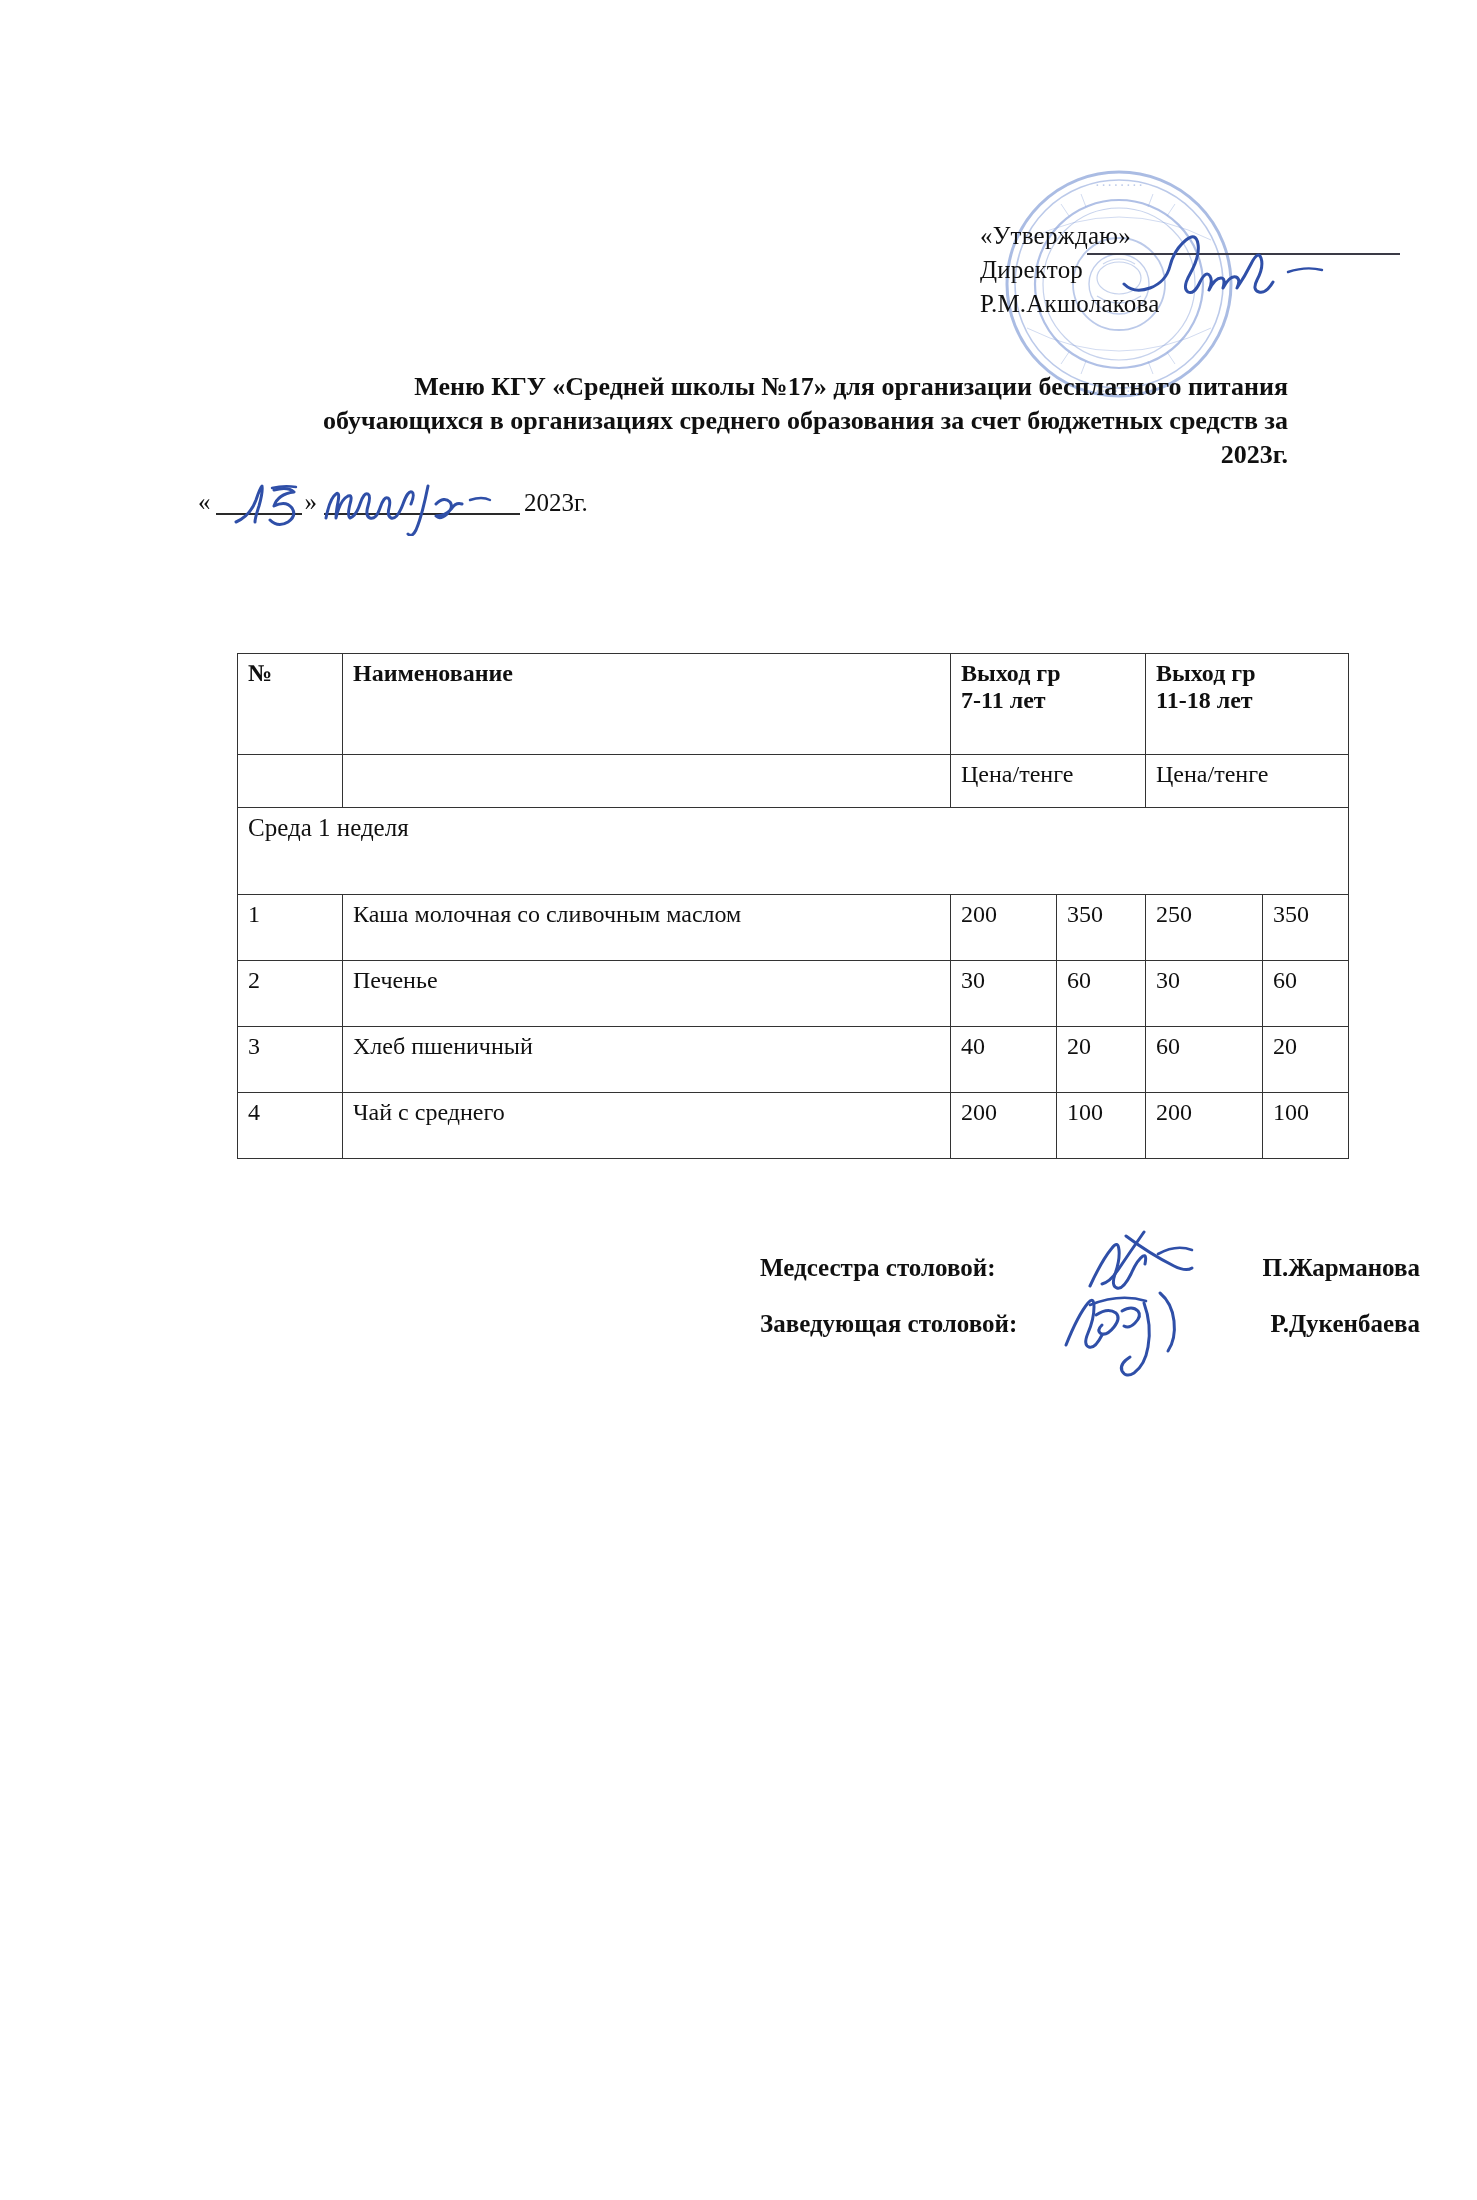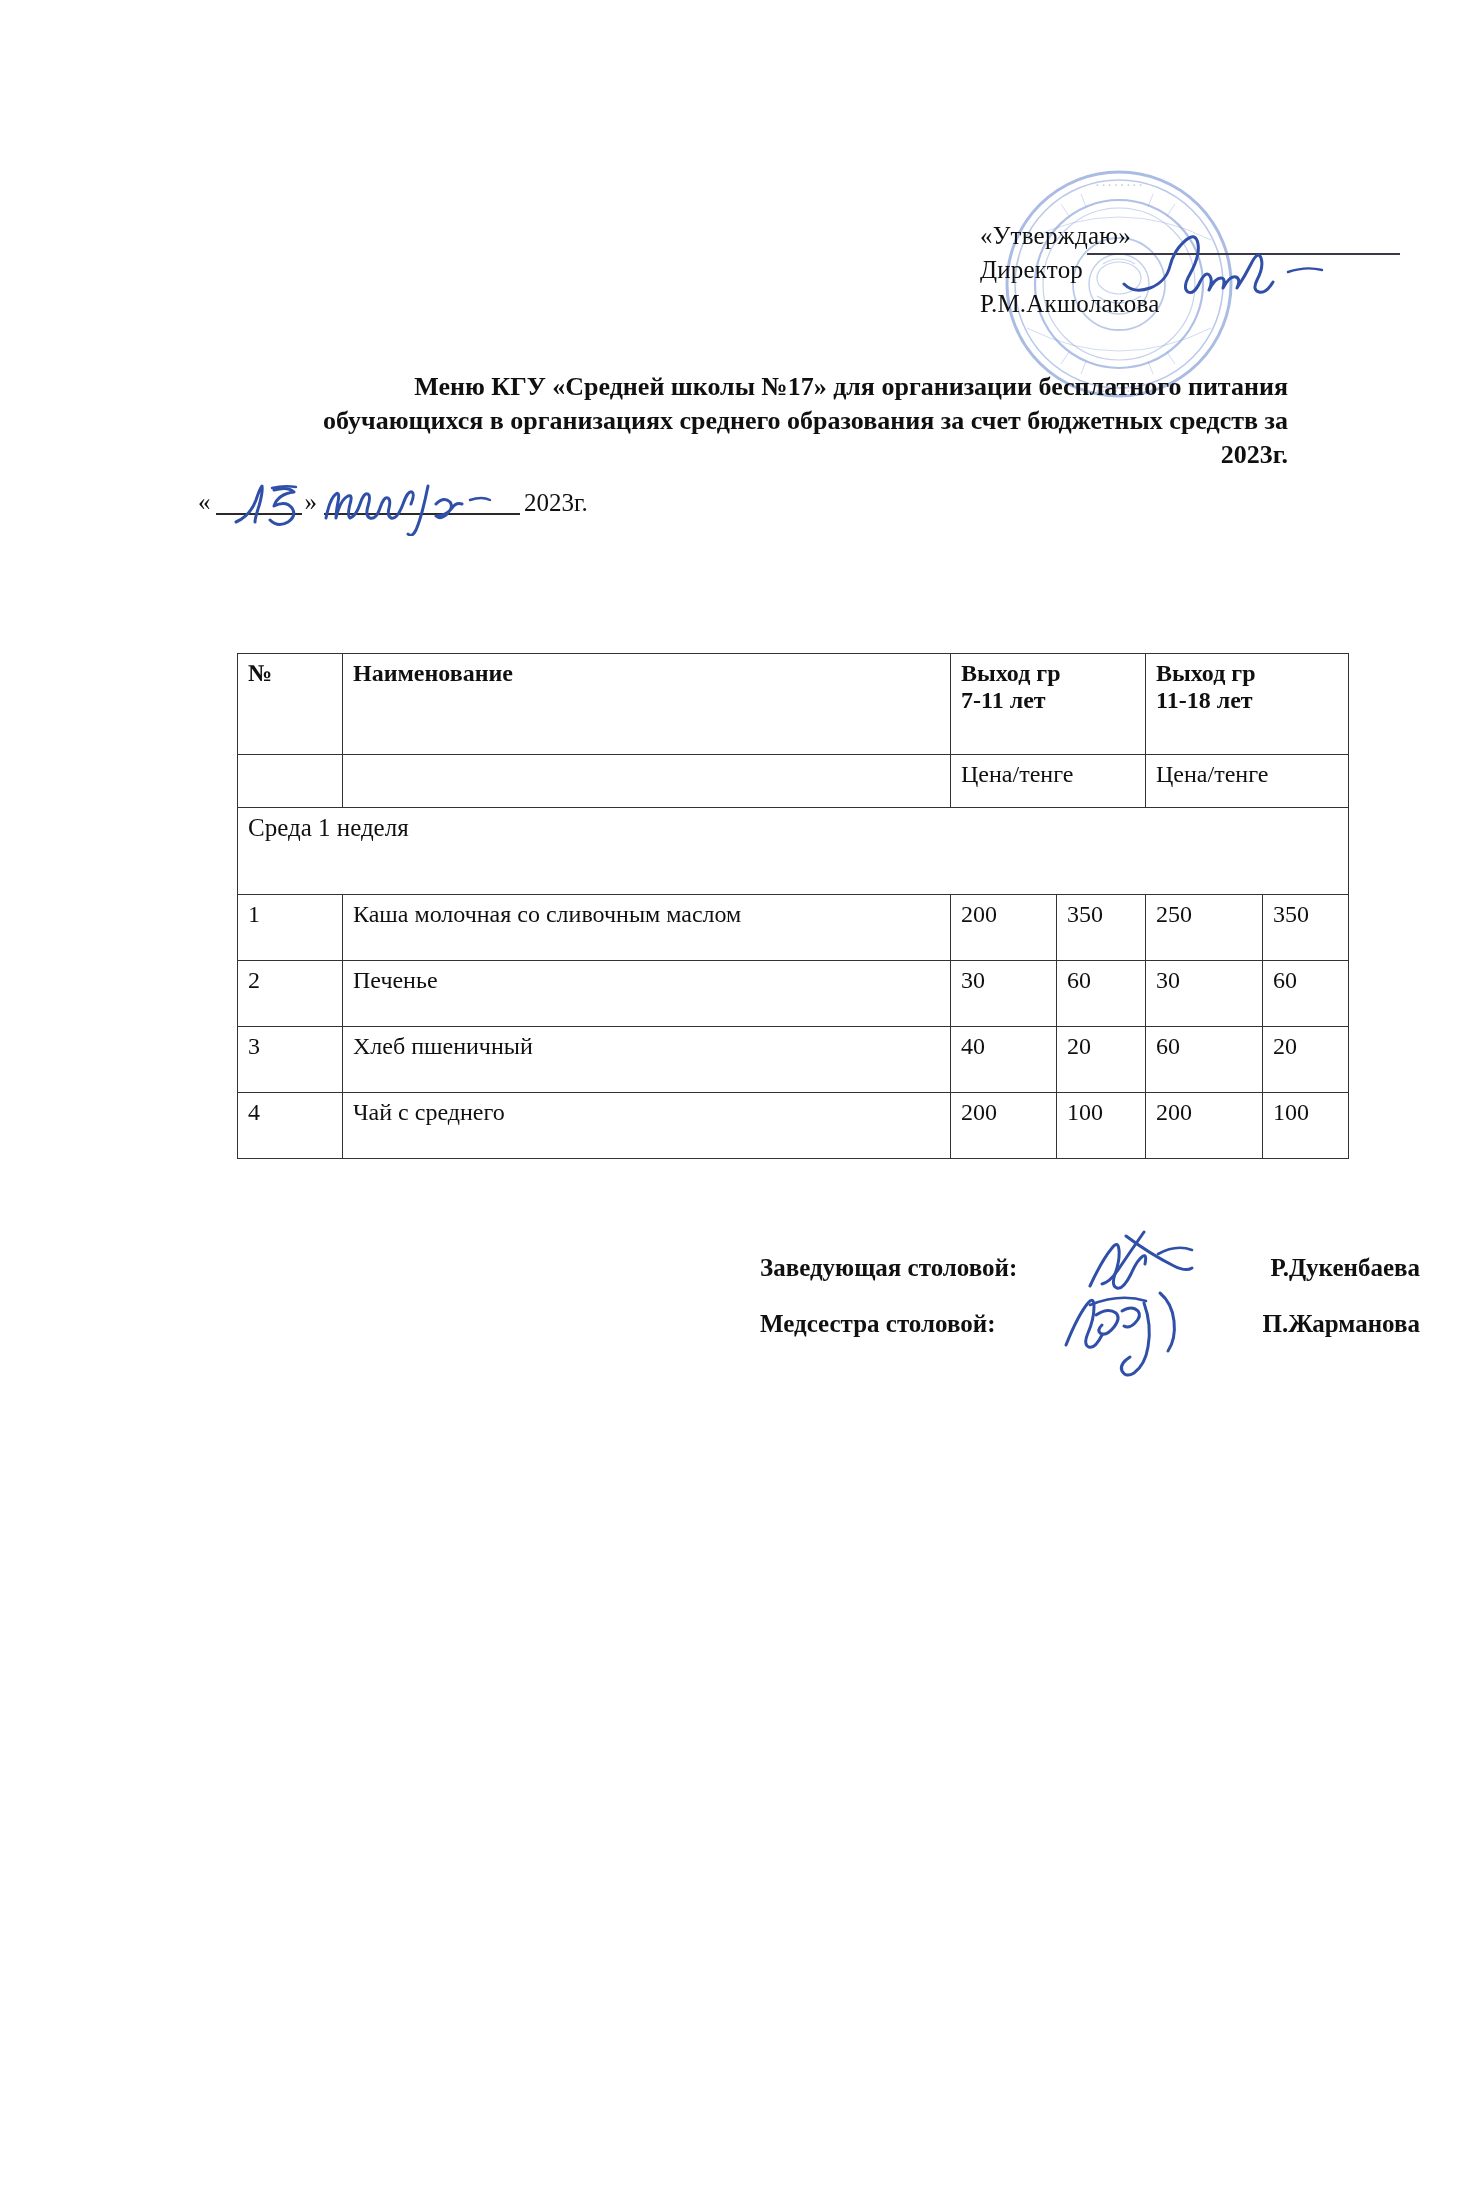--- a/index.html
+++ b/index.html
@@ -330,26 +330,26 @@
         <td class="num">100</td>
         <td class="num">200</td>
         <td class="num">100</td>
       </tr>
 
     </tbody>
   </table>
 
   <div class="sign-block">
     <div class="sign-row">
+      <span class="sign-role">Медсестра столовой:</span>
+      <span class="sign-name">П.Жарманова</span>
+    </div>
+    <div class="sign-row">
       <span class="sign-role">Заведующая столовой:</span>
       <span class="sign-name">Р.Дукенбаева</span>
-    </div>
-    <div class="sign-row">
-      <span class="sign-role">Медсестра столовой:</span>
-      <span class="sign-name">П.Жарманова</span>
     </div>
   </div>
 
   <svg class="sig" id="cook-signature" width="140" height="70" viewBox="0 0 140 70" xmlns="http://www.w3.org/2000/svg" aria-hidden="true">
     <path class="ink" stroke-width="3" d="M6 58 q12 -26 22 -38 q6 -8 7 2 q1 10 -4 24 q-4 12 2 14 q6 2 14 -14 q6 -14 12 -18 q4 -2 2 8"></path>
     <path class="ink" stroke-width="3" d="M42 8 q24 18 48 30 q12 6 18 2"></path>
     <path class="ink" stroke-width="3" d="M60 4 q-14 20 -26 38 q-8 12 -16 14"></path>
     <path class="ink" stroke-width="2.6" d="M74 26 q18 -10 34 -4"></path>
   </svg>
 

